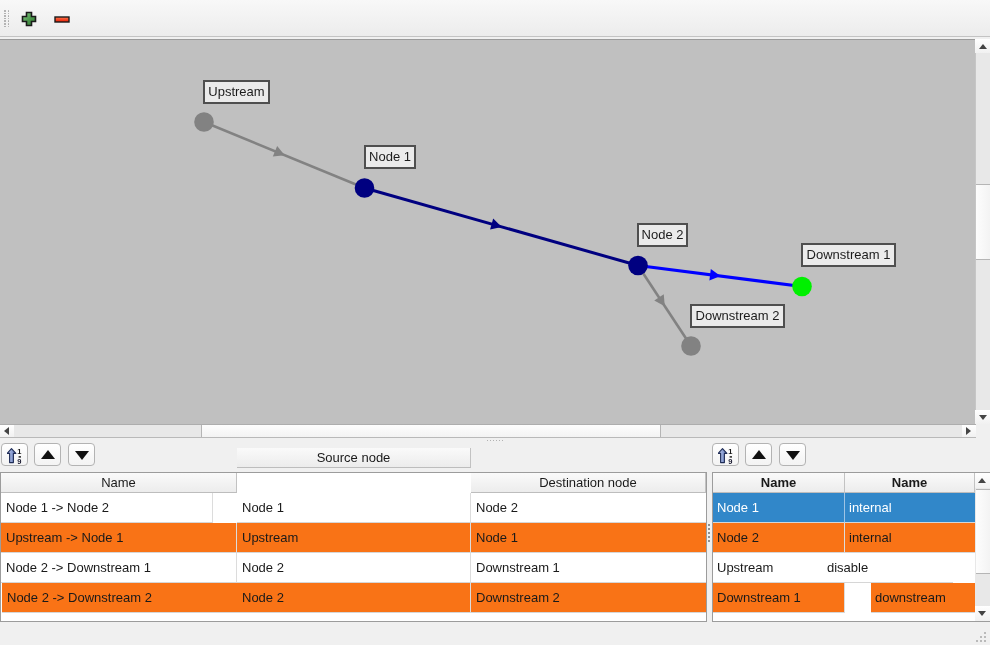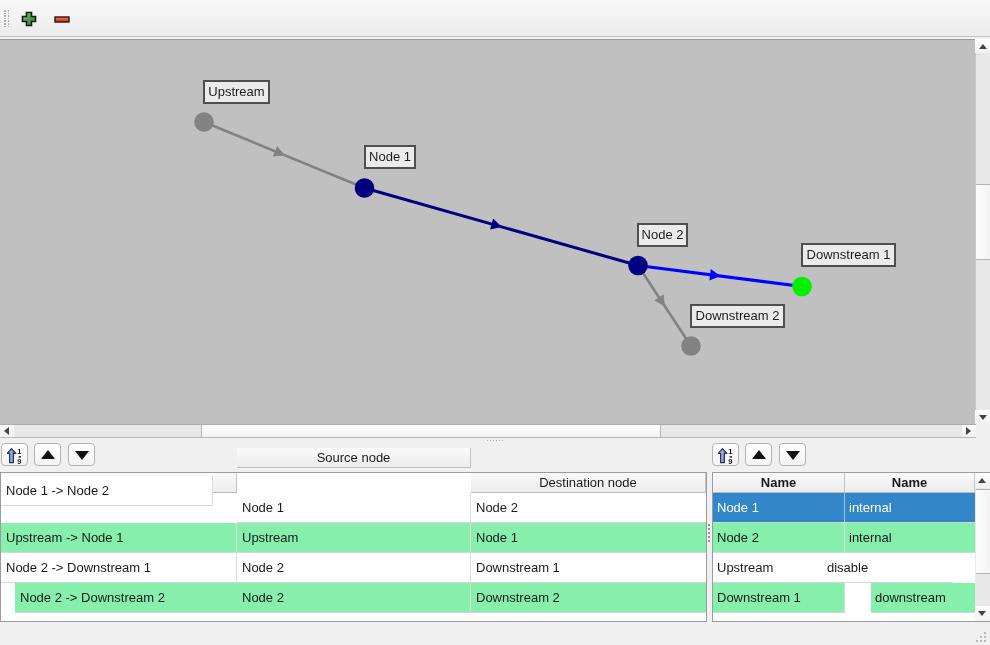--- a/index.html
+++ b/index.html
@@ -29,21 +29,21 @@
 
 #splitter { left:0; top:438px; width:990px; height:6px; background:#f0f0f0; }
 .btn { position:absolute; width:27px; height:23px; border:1px solid #b3b3b3; border-radius:4px;
   background:linear-gradient(#ffffff,#f3f3f3); }
 
 
 .tblhead { position:absolute; background:linear-gradient(#fafafa,#ececec); border-right:1px solid #c2c2c2; border-bottom:1px solid #bdbdbd;
   text-align:center; line-height:19px; height:20px; font-size:13px; }
 .cell { position:absolute; height:30px; line-height:29px; padding-left:5px; border-right:1px solid #dcdcdc; border-bottom:1px solid #d6d6d6; overflow:hidden; white-space:nowrap; }
 .rowA { background:#ffffff; }
-.rowB { background:#86efac; }
+.rowB { background:#f97316; }
 .rowSel { background:#3187c9; color:#ffffff; }
 
 
 #statusbar { left:0; top:623px; width:990px; height:22px; background:#f0f0f0; }
 </style>
 </head>
 <body>
 
 <div id="toolbar" class="abs"></div>
 <div id="grip" class="abs">
@@ -154,33 +154,33 @@
 <div class="tri" style="left:41px;top:450px;border-left:7px solid transparent;border-right:7px solid transparent;border-bottom:9px solid #111"></div>
 <div class="tri" style="left:75px;top:451px;border-left:7px solid transparent;border-right:7px solid transparent;border-top:9px solid #111"></div>
 <div class="tri" style="left:752px;top:450px;border-left:7px solid transparent;border-right:7px solid transparent;border-bottom:9px solid #111"></div>
 <div class="tri" style="left:786px;top:451px;border-left:7px solid transparent;border-right:7px solid transparent;border-top:9px solid #111"></div>
 
 <div class="abs" style="left:0;top:472px;width:707px;height:150px;border:1px solid #9c9c9c;background:#fff"></div>
 <div class="tblhead" style="left:1px;top:473px;width:236px">Name</div>
 <div class="tblhead" style="left:237px;top:448px;width:234px">Source node</div>
 <div class="tblhead" style="left:471px;top:473px;width:235px">Destination node</div>
 
-<div class="cell rowA" style="left:1px;top:476px;width:212px">Node 1 -&gt; Node 2</div>
+<div class="cell rowA" style="left:1px;top:493px;width:212px">Node 1 -&gt; Node 2</div>
 <div class="cell rowA" style="left:237px;top:493px;width:234px">Node 1</div>
 <div class="cell rowA" style="left:471px;top:493px;width:235px;border-right:none">Node 2</div>
 
 <div class="cell rowB" style="left:1px;top:523px;width:236px">Upstream -&gt; Node 1</div>
 <div class="cell rowB" style="left:237px;top:523px;width:234px">Upstream</div>
 <div class="cell rowB" style="left:471px;top:523px;width:235px;border-right:none">Node 1</div>
 
 <div class="cell rowA" style="left:1px;top:553px;width:236px">Node 2 -&gt; Downstream 1</div>
 <div class="cell rowA" style="left:237px;top:553px;width:234px">Node 2</div>
 <div class="cell rowA" style="left:471px;top:553px;width:235px;border-right:none">Downstream 1</div>
 
-<div class="cell rowB" style="left:15px;top:583px;width:240px">Node 2 -&gt; Downstream 2</div>
+<div class="cell rowB" style="left:2px;top:583px;width:240px">Node 2 -&gt; Downstream 2</div>
 <div class="cell rowB" style="left:237px;top:583px;width:234px">Node 2</div>
 <div class="cell rowB" style="left:471px;top:583px;width:235px;border-right:none">Downstream 2</div>
 
 <div class="abs" style="left:708px;top:524px;width:2px;height:18px;background:repeating-linear-gradient(#909090 0 2px,transparent 2px 4px)"></div>
 
 <div class="abs" style="left:712px;top:472px;width:278px;height:150px;border:1px solid #9c9c9c;border-right:none;background:#fff"></div>
 <div class="tblhead" style="left:713px;top:473px;width:132px;font-weight:bold">Name</div>
 <div class="tblhead" style="left:845px;top:473px;width:130px;font-weight:bold">Name</div>
 
 <div class="cell rowSel" style="left:713px;top:493px;width:132px;padding-left:4px;border-right-color:#9fc4e4">Node 1</div>

